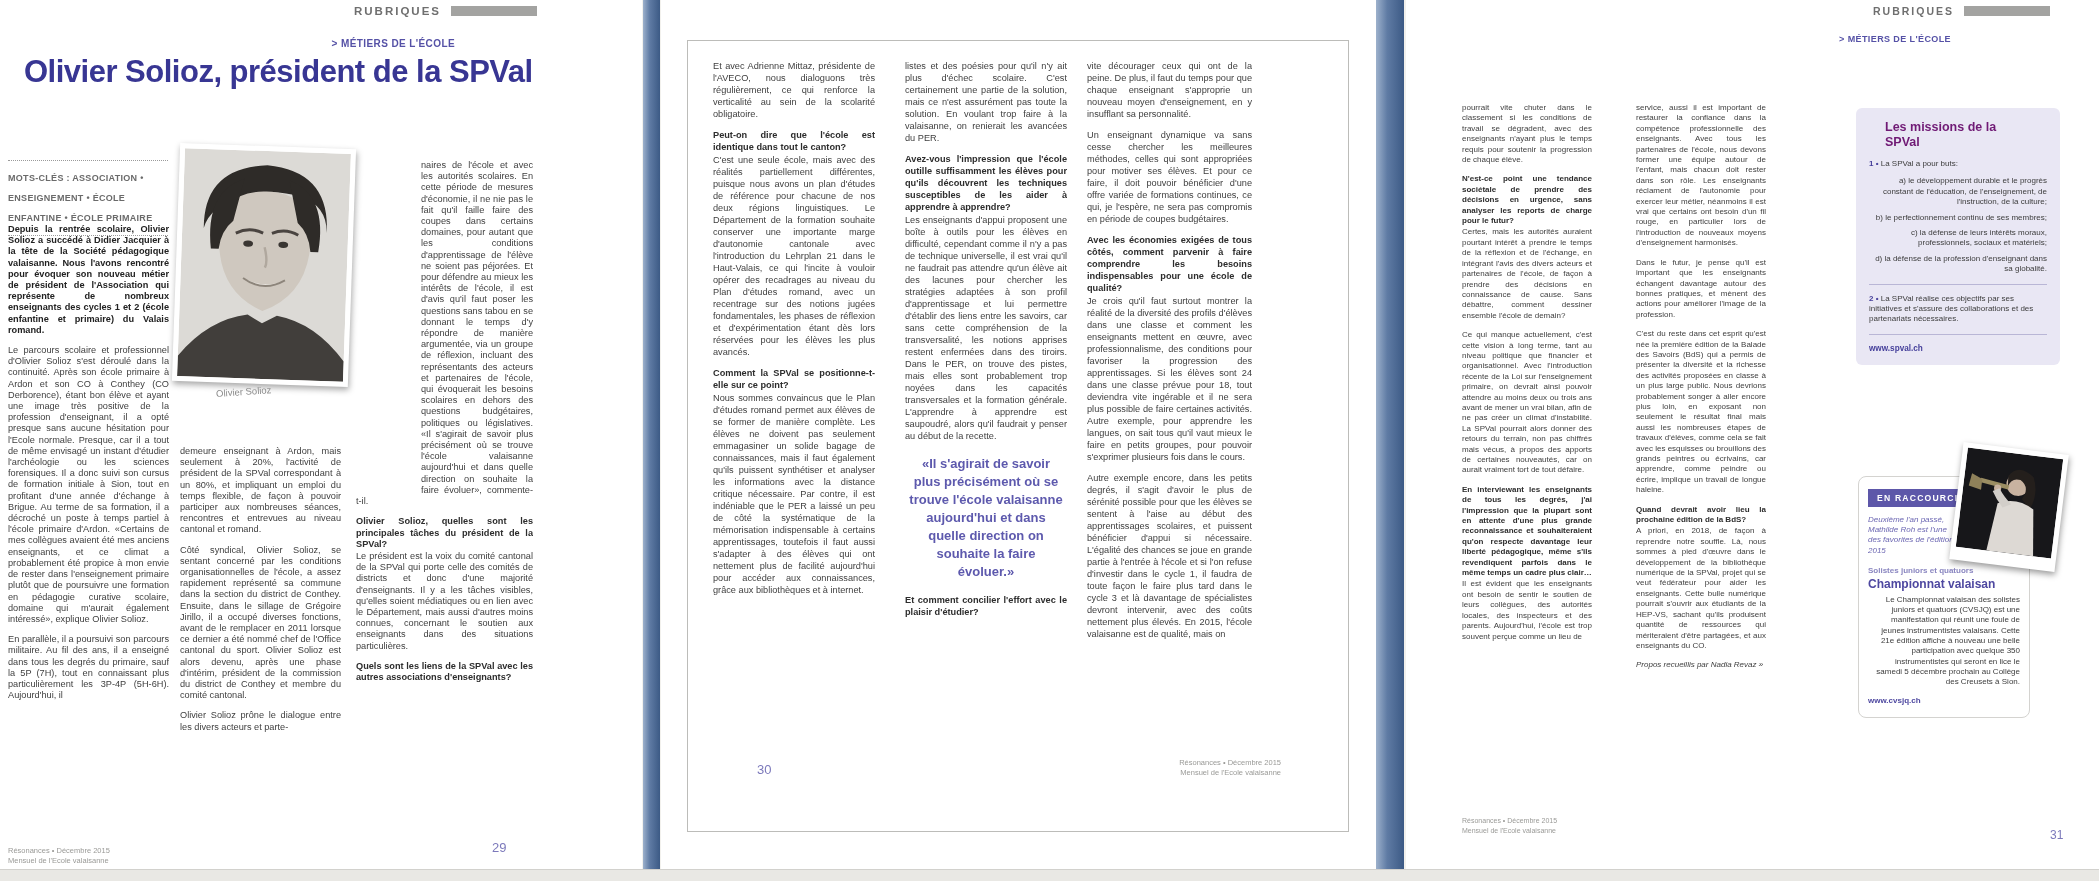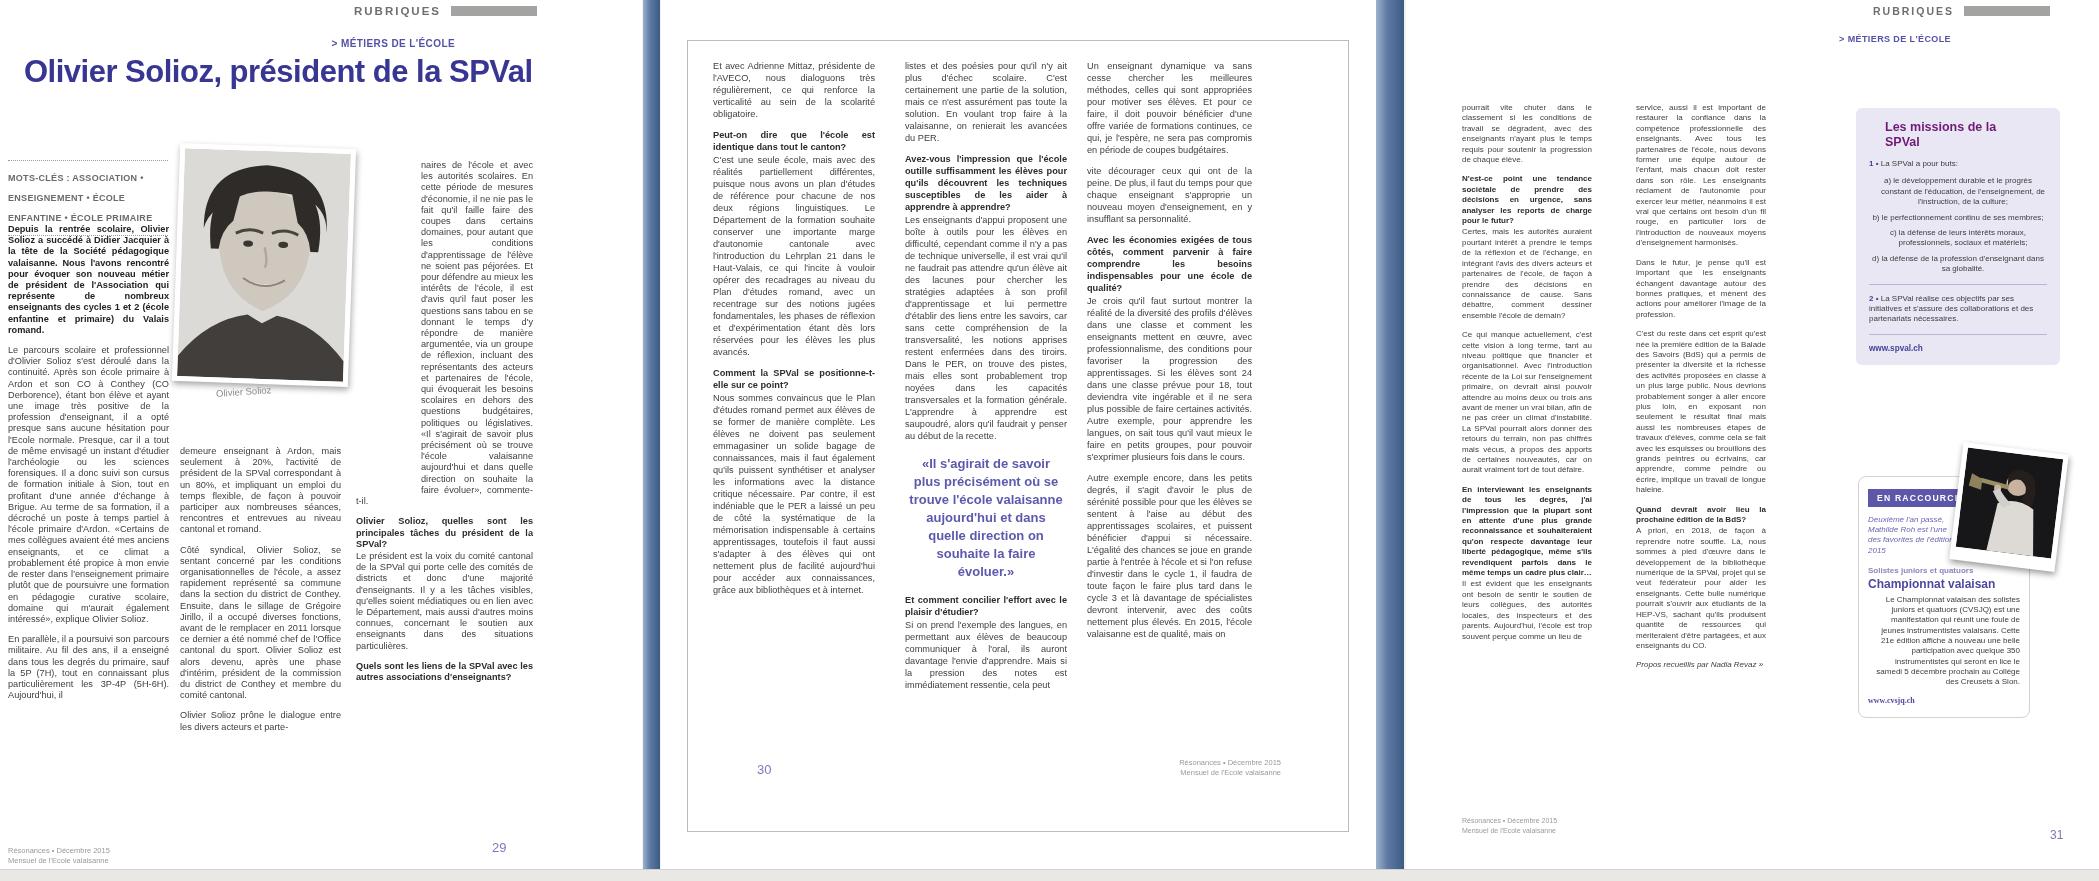--- a/index.html
+++ b/index.html
@@ -61,34 +61,34 @@
               padding:5px;transform:rotate(2deg);box-shadow:1px 3px 6px rgba(0,0,0,.35);}
   .photo-wrap svg{display:block;width:100%;height:100%;}
   .photo-caption{position:absolute;left:216px;top:386px;font-size:9.5px;color:#8a8a8a;transform:rotate(-4deg);}
 
   
   .sidebar{position:absolute;left:450px;top:108px;width:178px;background:#e9e7f4;border-radius:6px;
            padding:12px 13px 12px 13px;}
   .sidebar h3{margin:0 16px 9px;font-size:12.5px;line-height:15px;color:#701a75;}
   .sb-line{margin:0 0 7px;font-size:8px;line-height:10.4px;color:#3c3c3c;}
   .sb-num{color:#46409b;}
-  .sb-items .blk{margin:0 0 5px;font-size:8px;line-height:10.4px;color:#3c3c3c;padding-left:10px;text-indent:-10px;text-align:center;}
+  .sb-items .blk{margin:0 0 5px;font-size:8px;line-height:10.4px;color:#3c3c3c;padding-left:10px;text-indent:-10px;text-align:right;}
   .sb-rule{border:none;border-top:1px solid #b9b6d6;margin:9px 0;}
   .sb-link{display:block;font-size:8.2px;font-weight:bold;color:#46409b;text-decoration:none;}
 
   
   .raccourci{position:absolute;left:452px;top:476px;width:152px;border:1px solid #d4d3d0;border-radius:8px;
              padding:10px 9px;background:#fff;}
   .badge{display:inline-block;background:#5d57a9;color:#fff;font-weight:bold;font-size:8.6px;
          letter-spacing:1.2px;padding:4px 9px;}
   .rc-caption{font-style:italic;color:#6b66b2;font-size:8px;line-height:10.2px;width:92px;margin:8px 0 10px;}
   .rc-kicker{color:#8a86c0;font-size:8px;font-weight:bold;margin:0 0 2px;}
   .rc-heading{color:#4e48a0;font-size:12px;margin:0 0 4px;}
   .rc-body{font-size:8px;line-height:10.3px;color:#3c3c3c;margin:0 0 2px;text-align:right;}
-  .rc-link{font-size:8px;font-weight:bold;color:#4e48a0;text-decoration:none;font-family:Liberation Serif, serif;}
+  .rc-link{font-size:8px;font-weight:bold;color:#4e48a0;text-decoration:none;}
   .polaroid{position:absolute;left:550px;top:448px;width:96px;height:100px;background:#fff;
             padding:5px 5px 13px 5px;transform:rotate(7deg);box-shadow:1px 3px 6px rgba(0,0,0,.4);}
   .polaroid svg{display:block;width:100%;height:100%;}
 </style>
 </head>
 <body>
 
 <section class="page page-left">
   <div class="rub-row" style="left:0;top:5px;width:537px;">
     <span class="rub-text">RUBRIQUES</span>
@@ -153,25 +153,24 @@
       <p class="blk p">C'est une seule école, mais avec des réalités partiellement différentes, puisque nous avons un plan d'études de référence pour chacune de nos deux régions linguistiques. Le Département de la formation souhaite conserver une importante marge d'autonomie cantonale avec l'introduction du Lehrplan 21 dans le Haut-Valais, ce qui l'incite à vouloir opérer des recadrages au niveau du Plan d'études romand, avec un recentrage sur des notions jugées fondamentales, les phases de réflexion et d'expérimentation étant dès lors réservées pour les élèves les plus avancés.</p>
       <p class="blk q">Comment la SPVal se positionne-t-elle sur ce point?</p>
       <p class="blk p">Nous sommes convaincus que le Plan d'études romand permet aux élèves de se former de manière complète. Les élèves ne doivent pas seulement emmagasiner un solide bagage de connaissances, mais il faut également qu'ils puissent synthétiser et analyser les informations avec la distance critique nécessaire. Par contre, il est indéniable que le PER a laissé un peu de côté la systématique de la mémorisation indispensable à certains apprentissages, toutefois il faut aussi s'adapter à des élèves qui ont nettement plus de facilité aujourd'hui pour accéder aux connaissances, grâce aux bibliothèques et à internet.</p>
     </div>
   <div class="col p2col c2-2">
       <p class="blk p">listes et des poésies pour qu'il n'y ait plus d'échec scolaire. C'est certainement une partie de la solution, mais ce n'est assurément pas toute la solution. En voulant trop faire à la valaisanne, on renierait les avancées du PER.</p>
       <p class="blk q">Avez-vous l'impression que l'école outille suffisamment les élèves pour qu'ils découvrent les techniques susceptibles de les aider à apprendre à apprendre?</p>
       <p class="blk p">Les enseignants d'appui proposent une boîte à outils pour les élèves en difficulté, cependant comme il n'y a pas de technique universelle, il est vrai qu'il ne faudrait pas attendre qu'un élève ait des lacunes pour chercher les stratégies adaptées à son profil d'apprentissage et lui permettre d'établir des liens entre les savoirs, car sans cette compréhension de la transversalité, les notions apprises restent enfermées dans des tiroirs. Dans le PER, on trouve des pistes, mais elles sont probablement trop noyées dans les capacités transversales et la formation générale. L'apprendre à apprendre est saupoudré, alors qu'il faudrait y penser au début de la recette.</p>
       <p class="blk quote">«Il s'agirait de savoir plus précisément où se trouve l'école valaisanne aujourd'hui et dans quelle direction on souhaite la faire évoluer.»</p>
       <p class="blk q">Et comment concilier l'effort avec le plaisir d'étudier?</p>
-      <p class="blk p">Si on prend l'exemple des langues, en permettant aux élèves de beaucoup communiquer à l'oral, ils auront davantage l'envie d'apprendre. Mais si la pression des notes est immédiatement ressentie, cela peut</p>
     </div>
   <div class="col p2col c2-3">
+      <p class="blk p">vite décourager ceux qui ont de la peine. De plus, il faut du temps pour que chaque enseignant s'approprie un nouveau moyen d'enseignement, en y insufflant sa personnalité.</p>
       <p class="blk p">Un enseignant dynamique va sans cesse chercher les meilleures méthodes, celles qui sont appropriées pour motiver ses élèves. Et pour ce faire, il doit pouvoir bénéficier d'une offre variée de formations continues, ce qui, je l'espère, ne sera pas compromis en période de coupes budgétaires.</p>
-      <p class="blk p">vite décourager ceux qui ont de la peine. De plus, il faut du temps pour que chaque enseignant s'approprie un nouveau moyen d'enseignement, en y insufflant sa personnalité.</p>
       <p class="blk q">Avec les économies exigées de tous côtés, comment parvenir à faire comprendre les besoins indispensables pour une école de qualité?</p>
       <p class="blk p">Je crois qu'il faut surtout montrer la réalité de la diversité des profils d'élèves dans une classe et comment les enseignants mettent en œuvre, avec professionnalisme, des conditions pour favoriser la progression des apprentissages. Si les élèves sont 24 dans une classe prévue pour 18, tout deviendra vite ingérable et il ne sera plus possible de faire certaines activités. Autre exemple, pour apprendre les langues, on sait tous qu'il vaut mieux le faire en petits groupes, pour pouvoir s'exprimer plusieurs fois dans le cours.</p>
       <p class="blk p">Autre exemple encore, dans les petits degrés, il s'agit d'avoir le plus de sérénité possible pour que les élèves se sentent à l'aise au début des apprentissages scolaires, et puissent bénéficier d'appui si nécessaire. L'égalité des chances se joue en grande partie à l'entrée à l'école et si l'on refuse d'investir dans le cycle 1, il faudra de toute façon le faire plus tard dans le cycle 3 et là davantage de spécialistes devront intervenir, avec des coûts nettement plus élevés. En 2015, l'école valaisanne est de qualité, mais on</p>
     </div>
   <div class="pagenum" style="left:96px;top:762px;">30</div>
   <div class="footer fr" style="left:430px;top:758px;width:190px;">
     <div>Résonances • Décembre 2015</div>
     <div>Mensuel de l'Ecole valaisanne</div>
   </div>
 </section>

